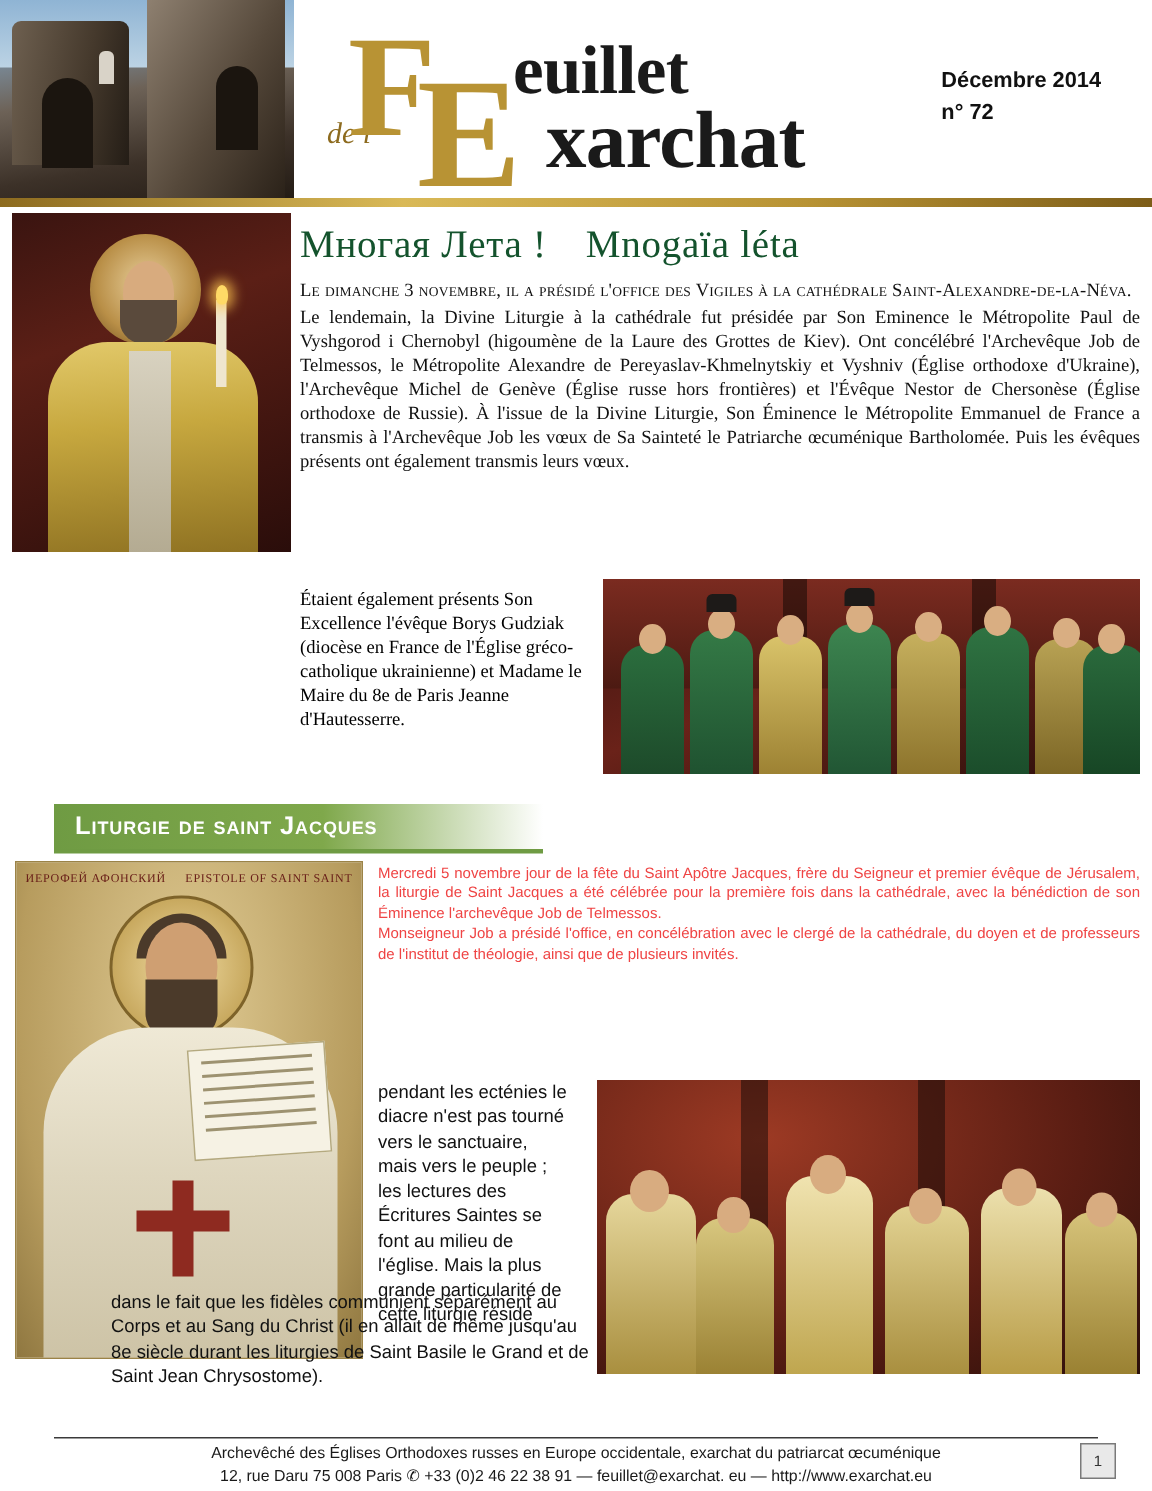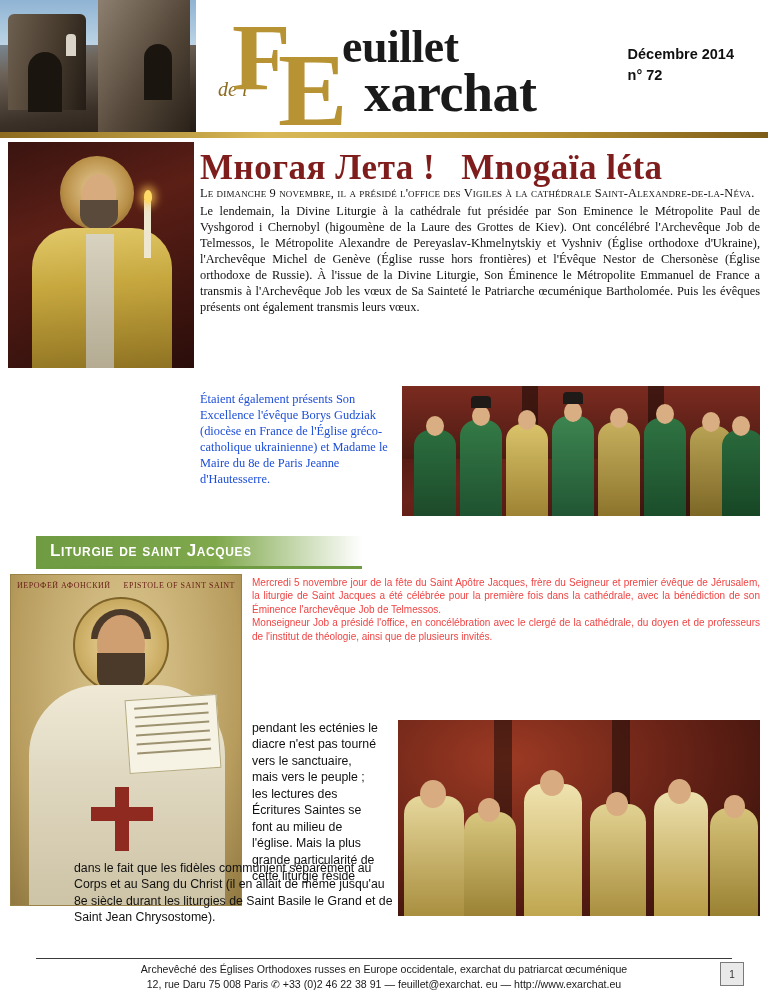--- a/index.html
+++ b/index.html
@@ -173,23 +173,23 @@
     position:absolute; left: 136px; top: 48px; width: 8px; height: 13px;
     border-radius: 50% 50% 40% 40%;
     background: #ffda66;
     box-shadow: 0 0 8px 4px rgba(255,200,80,.7);
   }
 
   .art1-title {
     position: absolute;
     left: 200px; top: 8px;
     font-family: "Liberation Serif", serif;
-    font-size: 35px;
-    font-weight: bold;
-    color: #7f1d1d;
+    font-size: 26px;
+    font-weight: normal;
+    color: #14532d;
     letter-spacing: 0.5px;
   }
   .art1-title .sp { display:inline-block; width: 26px; }
   .art1-body {
     position: absolute;
     left: 200px; top: 46px;
     width: 560px;
     font-size: 12.4px;
     line-height: 1.285;
     text-align: justify;
@@ -200,21 +200,21 @@
     letter-spacing: 0.15px;
   }
   .art1-body p { margin: 0 0 2px 0; }
   .art1-narrow {
     position: absolute;
     left: 200px; top: 252px;
     width: 192px;
     font-size: 12.4px;
     line-height: 1.285;
     text-align: left;
-    color: #1d4ed8;
+    color: #000000;
   }
   .photo-clergy {
     position: absolute;
     left: 402px; top: 246px;
     width: 358px; height: 130px;
     background: linear-gradient(160deg,#3b1410,#6a2219 45%,#2a0f0b);
     overflow: hidden;
   }
   .photo-clergy .bg {
     position:absolute; left:0; top:0; width:100%; height:56%;
@@ -436,21 +436,21 @@
     <div class="stole"></div>
     <div class="candle"></div>
     <div class="flame"></div>
   </div>
 
   <div class="art1-title">
     <span>Многая Лета !</span><span class="sp"></span><span>Mnogaïa léta</span>
   </div>
 
   <div class="art1-body">
-    <p class="smallcaps">Le dimanche 9 novembre, il a présidé l'office des Vigiles à la cathédrale Saint-Alexandre-de-la-Néva.</p>
+    <p class="smallcaps">Le dimanche 3 novembre, il a présidé l'office des Vigiles à la cathédrale Saint-Alexandre-de-la-Néva.</p>
     <p>Le lendemain, la Divine Liturgie à la cathédrale fut présidée par Son Eminence le Métropolite Paul de Vyshgorod i Chernobyl (higoumène de la Laure des Grottes de Kiev). Ont concélébré l'Archevêque Job de Telmessos, le Métropolite Alexandre de Pereyaslav-Khmelnytskiy et Vyshniv (Église orthodoxe d'Ukraine), l'Archevêque Michel de Genève (Église russe hors frontières) et l'Évêque Nestor de Chersonèse (Église orthodoxe de Russie). À l'issue de la Divine Liturgie, Son Éminence le Métropolite Emmanuel de France a transmis à l'Archevêque Job les vœux de Sa Sainteté le Patriarche œcuménique Bartholomée. Puis les évêques présents ont également transmis leurs vœux.</p>
   </div>
 
   <div class="art1-narrow">Étaient également présents Son Excellence l'évêque Borys Gudziak (diocèse en France de l'Église gréco-catholique ukrainienne) et Madame le Maire du 8e de Paris Jeanne d'Hautesserre.</div>
 
   <div class="photo-clergy">
     <div class="bg"></div>
     <div class="pillar" style="left:120px"></div>
     <div class="pillar" style="left:246px"></div>
     <div class="cl-fig" style="left:12px;background:linear-gradient(180deg,#2b6e3e,#1d4a2a)"></div>

